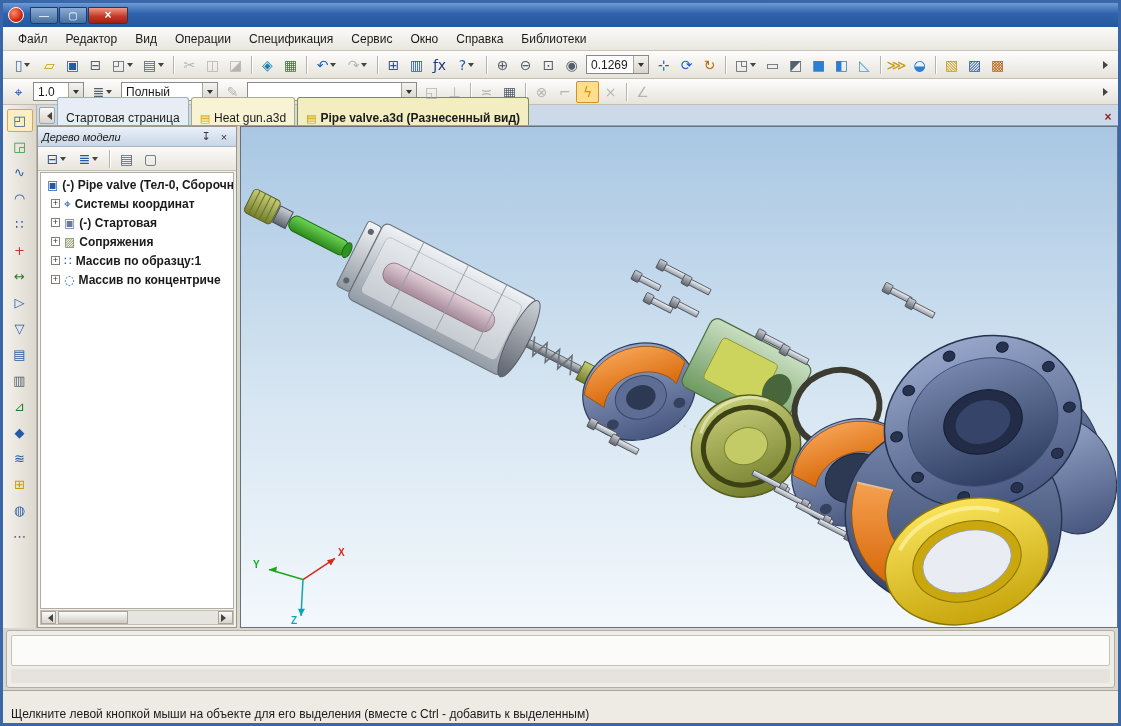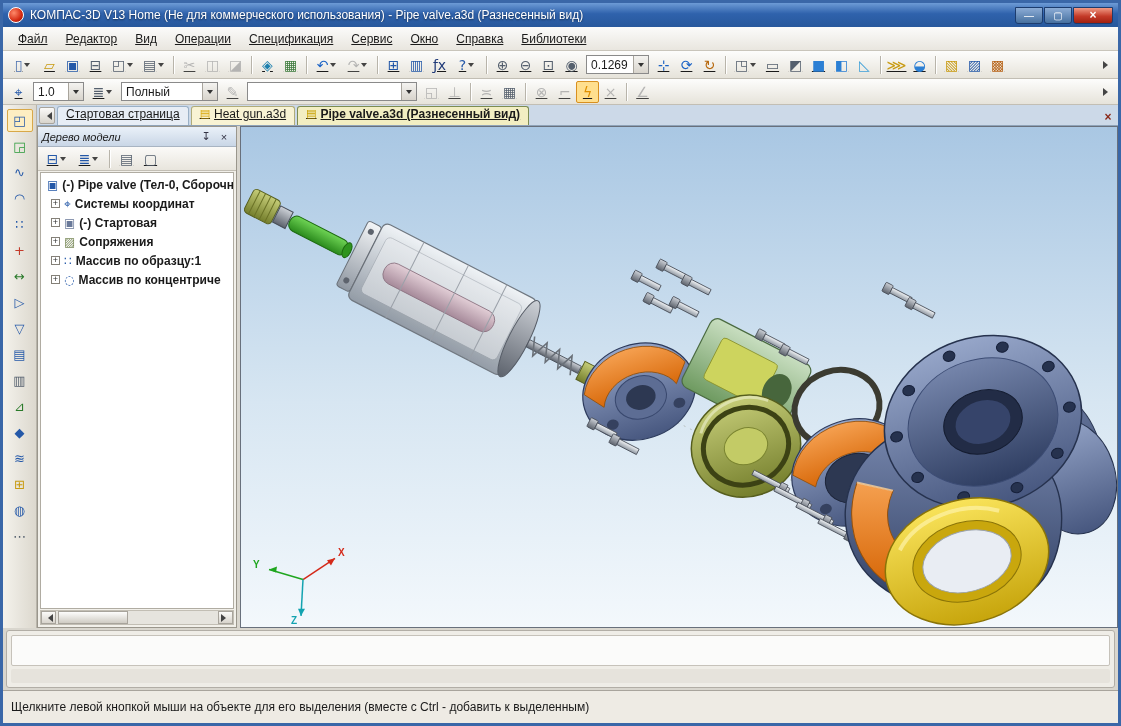--- a/index.html
+++ b/index.html
@@ -18,21 +18,21 @@
   .wbtn.close{width:40px;background:linear-gradient(#f09a84,#c43a28 55%,#a02010);font-size:12px;font-weight:bold;}
   
   .menubar{height:24px;flex:0 0 24px;background:linear-gradient(#fbfbfa,#e9e6df);display:flex;align-items:center;
     padding:0 6px;border-bottom:1px solid #c9c5bb;}
   .mitem{padding:3px 9px;white-space:nowrap;}
   
   .toolbar{display:flex;align-items:center;padding:0 4px;background:linear-gradient(#fdfdfc,#e6e3da);
     border-bottom:1px solid #c2beb4;}
   .tb1{height:28px;flex:0 0 28px;}
   .tb2{height:26px;flex:0 0 26px;}
-  .tbgroup{display:flex;align-items:center;text-decoration:underline;}
+  .tbgroup{display:flex;align-items:center;}
   .tbtn{width:23px;height:22px;display:flex;align-items:center;justify-content:center;border:1px solid transparent;
     border-radius:2px;flex:0 0 auto;}
   .tbtn .g{font-family:"DejaVu Sans",sans-serif;font-size:14px;line-height:1;}
   .tbtn.has-dd{width:31px;}
   .tbtn.has-dd::after{content:"";width:0;height:0;border:3px solid transparent;border-top:4px solid #444;margin:4px 0 0 2px;}
   .tbtn.sep{width:9px;}
   .tbtn.sep::before{content:"";width:1px;height:18px;background:#b8b4aa;border-right:1px solid #fff;}
   .tbtn.dim .g{color:#a6a6a6 !important;opacity:.8;}
   .tbtn.hl{background:#ffdf8e;border-color:#d89020;}
   .combo{height:19px;background:#fff;border:1px solid #8a8a8a;display:flex;align-items:center;margin:0 3px;flex:0 0 auto;}
@@ -53,21 +53,21 @@
     border-right:1px solid #b8b4aa;display:flex;flex-direction:column;align-items:center;padding-top:4px;gap:3px;}
   .lbtn{width:26px;height:23px;display:flex;align-items:center;justify-content:center;border:1px solid transparent;border-radius:2px;}
   .lbtn .g{font-family:"DejaVu Sans",sans-serif;font-size:13px;line-height:1;}
   .lbtn.active{background:#fdeec2;border-color:#d8a848;}
   .right-col{flex:1;display:flex;flex-direction:column;min-width:0;}
   
   .tabstrip{height:21px;flex:0 0 21px;background:#ccd9e8;display:flex;align-items:flex-end;padding:0 2px;gap:2px;
     border-bottom:1px solid #8fa3b8;}
   .tscroll{width:16px;height:17px;display:flex;align-items:center;justify-content:center;background:linear-gradient(#fbfaf8,#d8d4cc);
     border:1px solid #a8a49c;border-radius:2px;margin-bottom:1px;}
-  .tab{height:19px;display:flex;align-items:flex-start;padding:0 8px;gap:4px;background:#e7edf5;border:1px solid #9ab0c6;
+  .tab{height:28px;display:flex;align-items:flex-end;padding:0 8px;gap:4px;background:#e7edf5;border:1px solid #9ab0c6;
     border-bottom:none;border-radius:3px 3px 0 0;white-space:nowrap;}
   .tab.tinted{background:#f8f3d4;border-color:#b0ac7a;}
   .tab.active{background:#f2eec2;font-weight:bold;border-color:#7d8c52;}
   .tab-ico{font-family:"DejaVu Sans",sans-serif;font-size:11px;}
   .tab-ico:empty{display:none;}
   .tclose{margin-left:auto;width:16px;height:16px;display:flex;align-items:center;justify-content:center;
     color:#8a2a1a;font-weight:bold;font-size:12px;}
   
   .content-row{flex:1;display:flex;min-height:0;}
   .tree-panel{width:200px;flex:0 0 200px;background:#f2f0ea;border:1px solid #9a968c;display:flex;flex-direction:column;}
@@ -94,31 +94,30 @@
   .viewport{flex:1;min-width:0;border:1px solid #68707c;background:linear-gradient(180deg,#a9c7e3,#d7e6f2 55%,#f3f8fc);}
   .viewport svg{width:100%;height:100%;display:block;}
   
   .build-row{height:18px;flex:0 0 18px;background:#d9d6ce;display:flex;align-items:flex-start;padding-left:40px;}
   .build-tab{height:17px;background:#f4f2ec;border:1px solid #9a968e;border-top:none;border-radius:0 0 3px 3px;
     padding:0 10px;font-size:11px;color:#333;display:flex;align-items:center;}
   .prop-panel{height:58px;flex:0 0 58px;margin:2px 3px;border:1px solid #b2aea6;border-radius:3px;background:#efede7;
     padding:4px;display:flex;flex-direction:column;gap:3px;}
   .prop-field{flex:1;background:#fbfbfa;border:1px solid #c6c2ba;border-radius:2px;}
   .prop-strip{height:14px;flex:0 0 14px;background:#e6e3dc;border-radius:2px;}
-  .statusbar{height:24px;flex:0 0 24px;background:#eeebe4;border-top:1px solid #a8a49c;display:flex;align-items:center;
+  .statusbar{height:24px;flex:0 0 24px;background:#eeebe4;border-top:1px solid #a8a49c;display:flex;
     padding:16px 8px;}
 </style>
 </head>
 <body>
 
 <div class="window">
 
   <div class="titlebar">
     <div class="appicon"></div>
-    <div class="title">КОМПАС-3D V13 Home (Не для коммерческого использования) - Pipe valve.a3d (Разнесенный вид)</div>
     <div class="wbtns">
       <div class="wbtn">—</div>
       <div class="wbtn">▢</div>
       <div class="wbtn close">×</div>
     </div>
   </div>
 
   <div class="menubar tbgroup">
 
   <div class="mitem">Файл</div>

